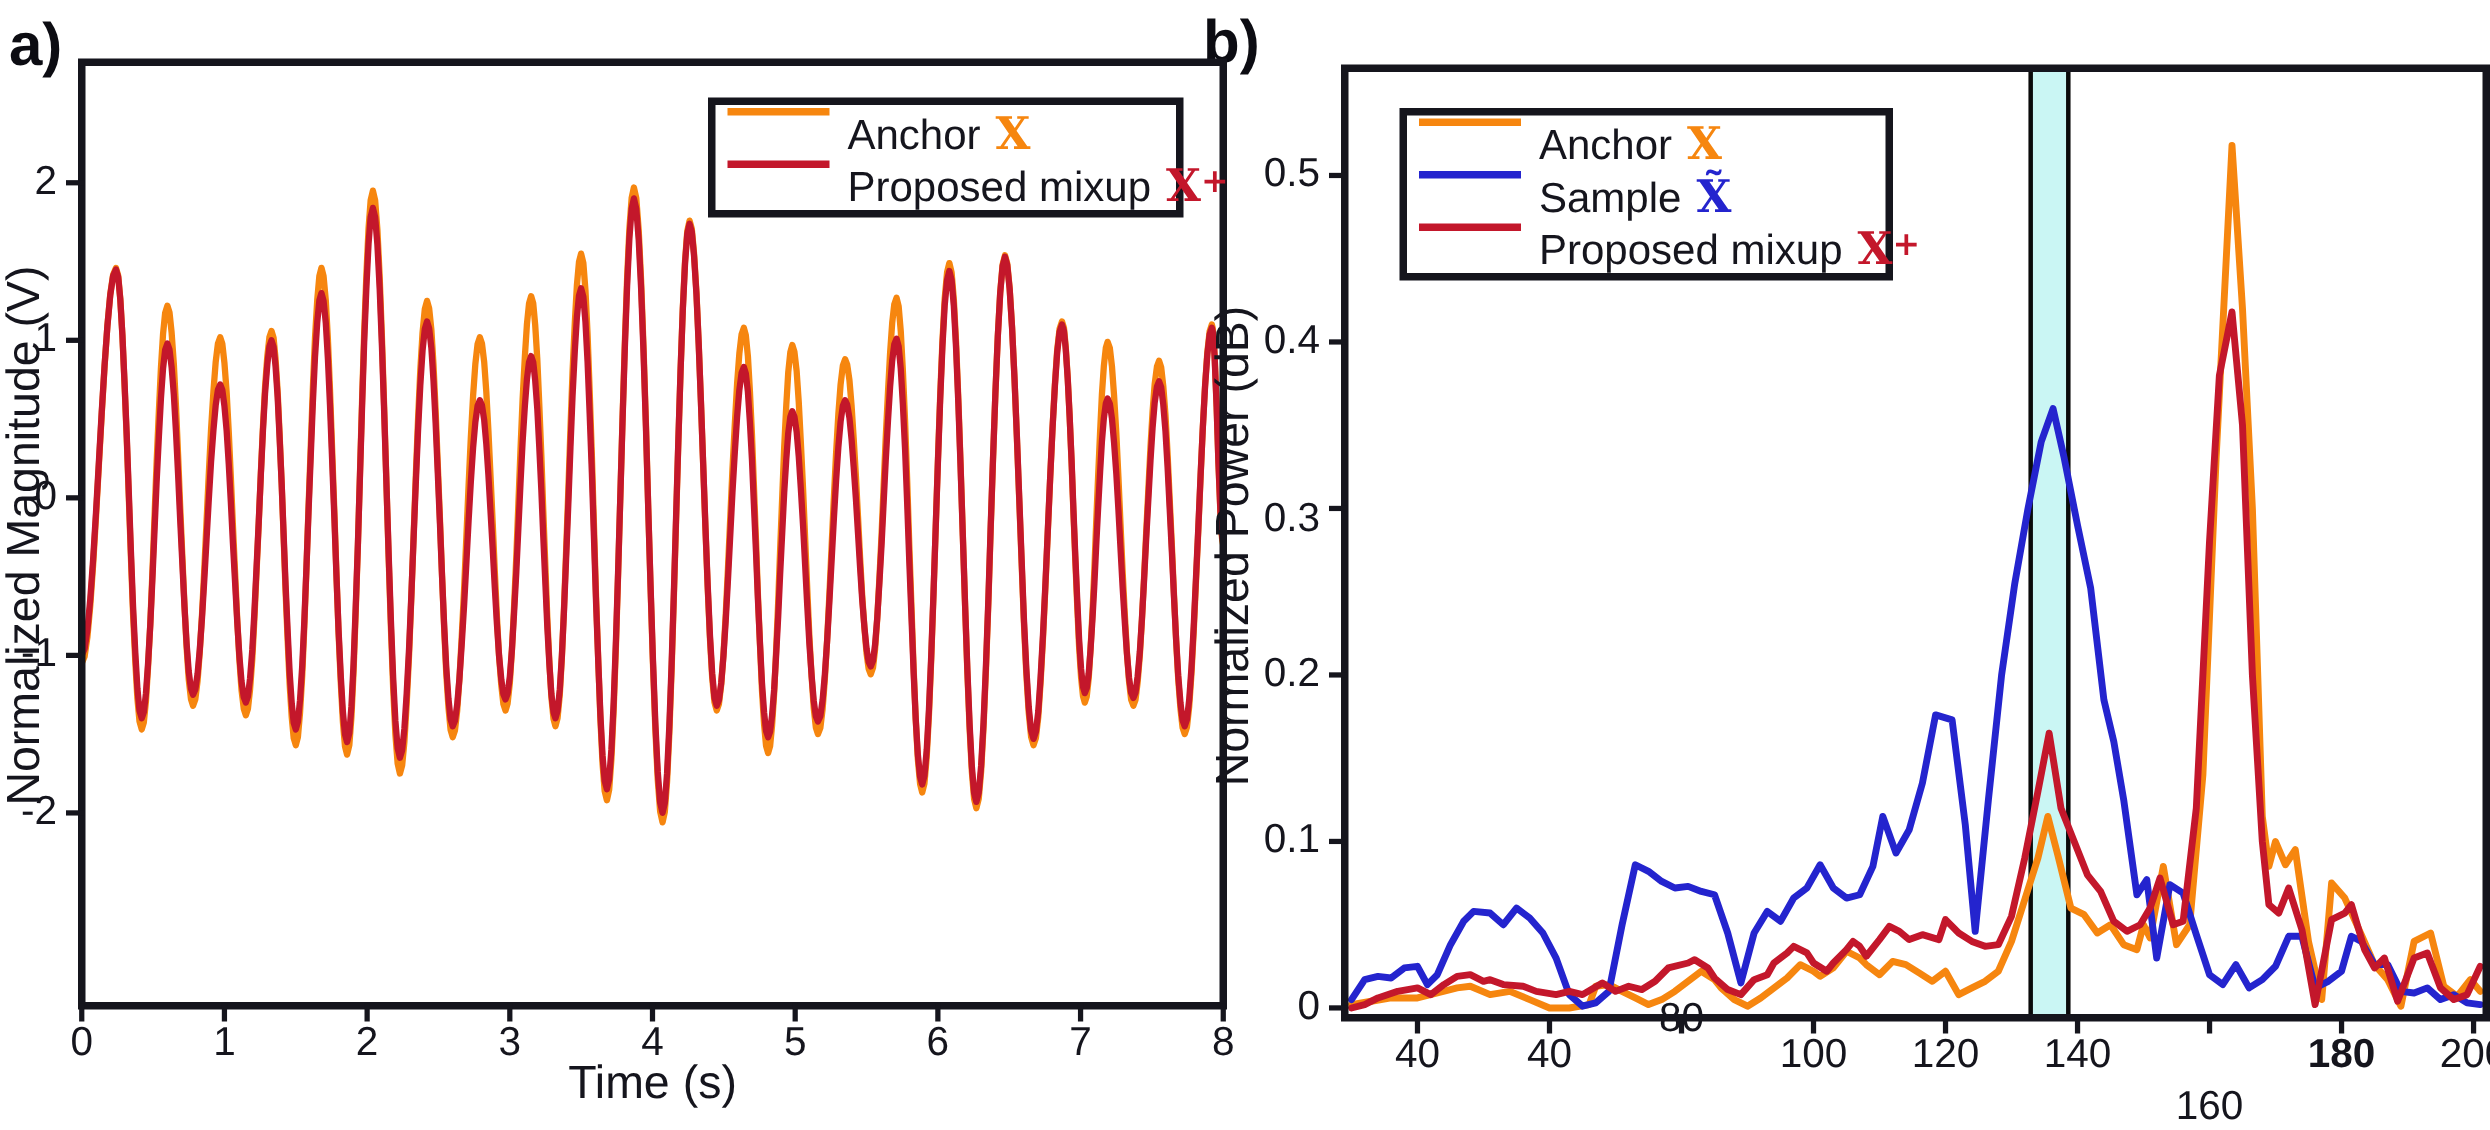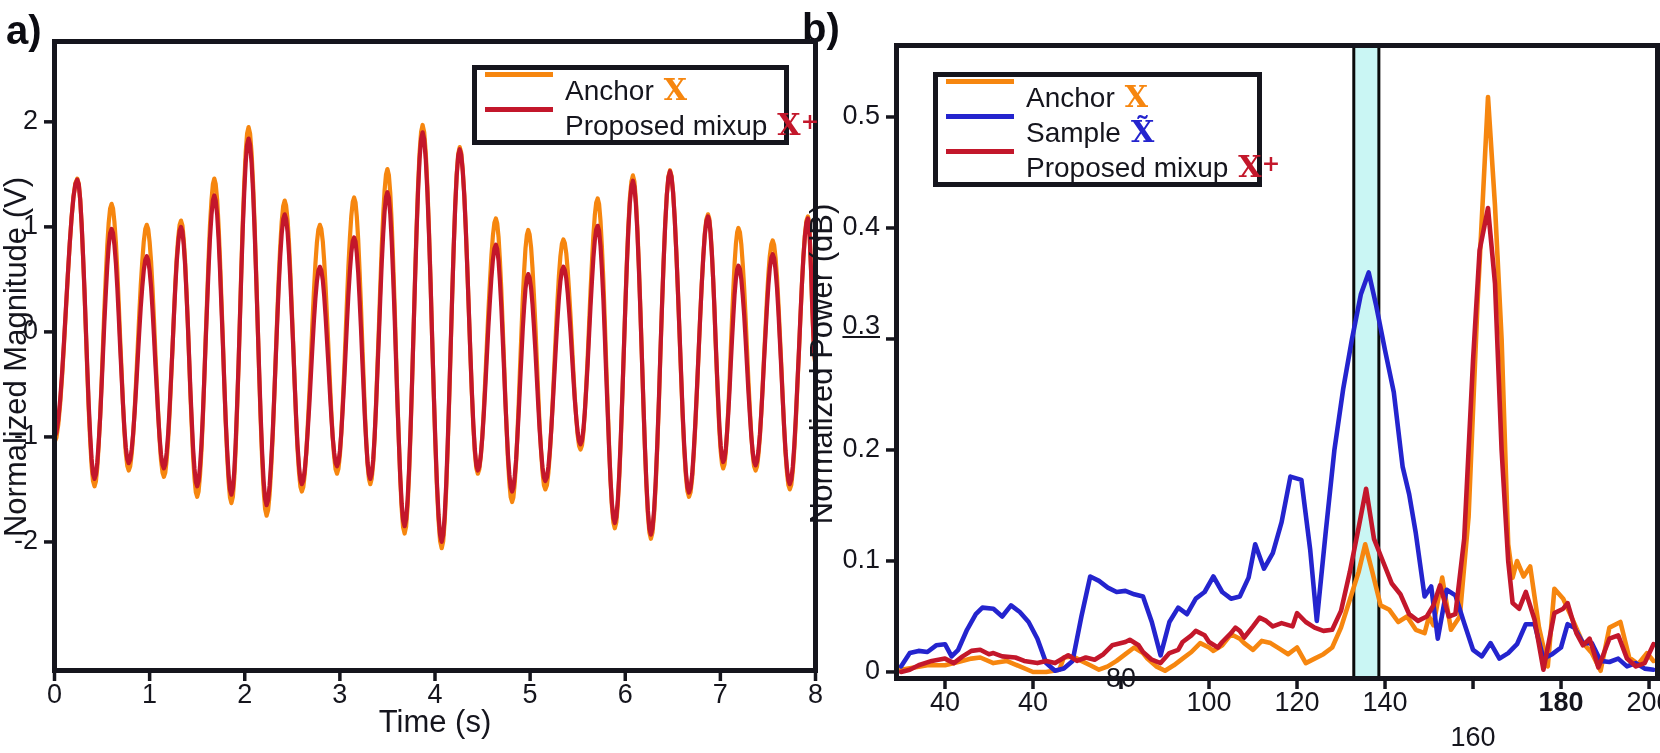--- a/index.html
+++ b/index.html
@@ -107,21 +107,21 @@
       <div class="tick-label xt" style="left: 1003px; top: 687px; width: 60px;">40</div>
       <div class="tick-label xt" style="left: 1091.01px; top: 663px; width: 60px;">80</div>
       <div class="tick-label xt" style="left: 1179.01px; top: 687px; width: 60px;">100</div>
       <div class="tick-label xt" style="left: 1267.02px; top: 687px; width: 60px;">120</div>
       <div class="tick-label xt" style="left: 1355.03px; top: 687px; width: 60px;">140</div>
       <div class="tick-label xt" style="left: 1443.04px; top: 722px; width: 60px;">160</div>
       <div class="tick-label xt" style="left: 1531.04px; top: 687px; width: 60px; font-weight: bold;">180</div>
       <div class="tick-label xt" style="left: 1619.05px; top: 687px; width: 60px;">200</div>
       <div class="tick-label yt" style="left: 820px; top: 99.9803px; width: 60px;">0.5</div>
       <div class="tick-label yt" style="left: 820px; top: 210.974px; width: 60px;">0.4</div>
-      <div class="tick-label yt" style="left: 820px; top: 310px; width: 60px; text-decoration: underline;">0.3</div>
+      <div class="tick-label yt" style="left: 820px; top: 330px; width: 60px;">0.3</div>
       <div class="tick-label yt" style="left: 820px; top: 432.963px; width: 60px;">0.2</div>
       <div class="tick-label yt" style="left: 820px; top: 543.957px; width: 60px;">0.1</div>
       <div class="tick-label yt" style="left: 820px; top: 654.951px; width: 60px;">0</div>
     </div>
   <div class="axis-title vert" style="left:542px;top:346px;width:560px;">Normalized Power (dB)</div>
 
   <div class="legend" style="left:933px;top:72px;width:329px;height:115px;">
     <div class="leg-row">
       <span class="leg-line" style="background: rgb(246, 134, 15);"></span>
       <span class="leg-text"><span>Anchor</span><span class="leg-sym" style="color: rgb(246, 134, 15);">X</span></span>

